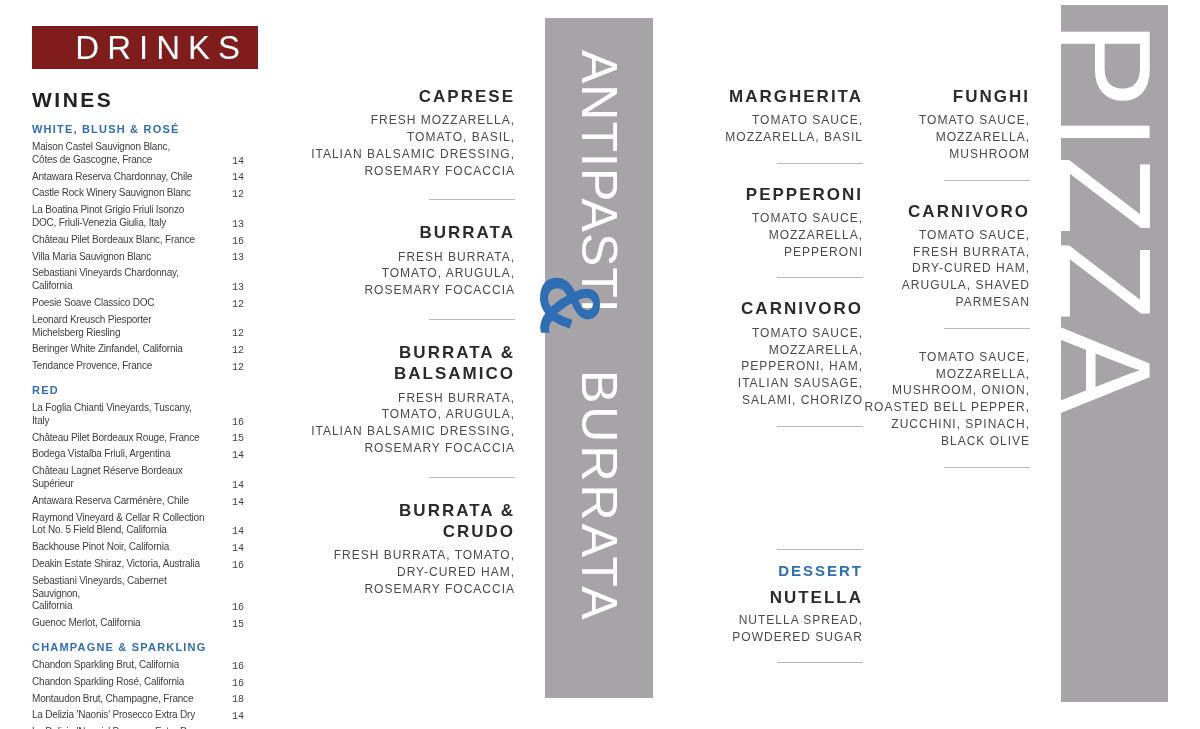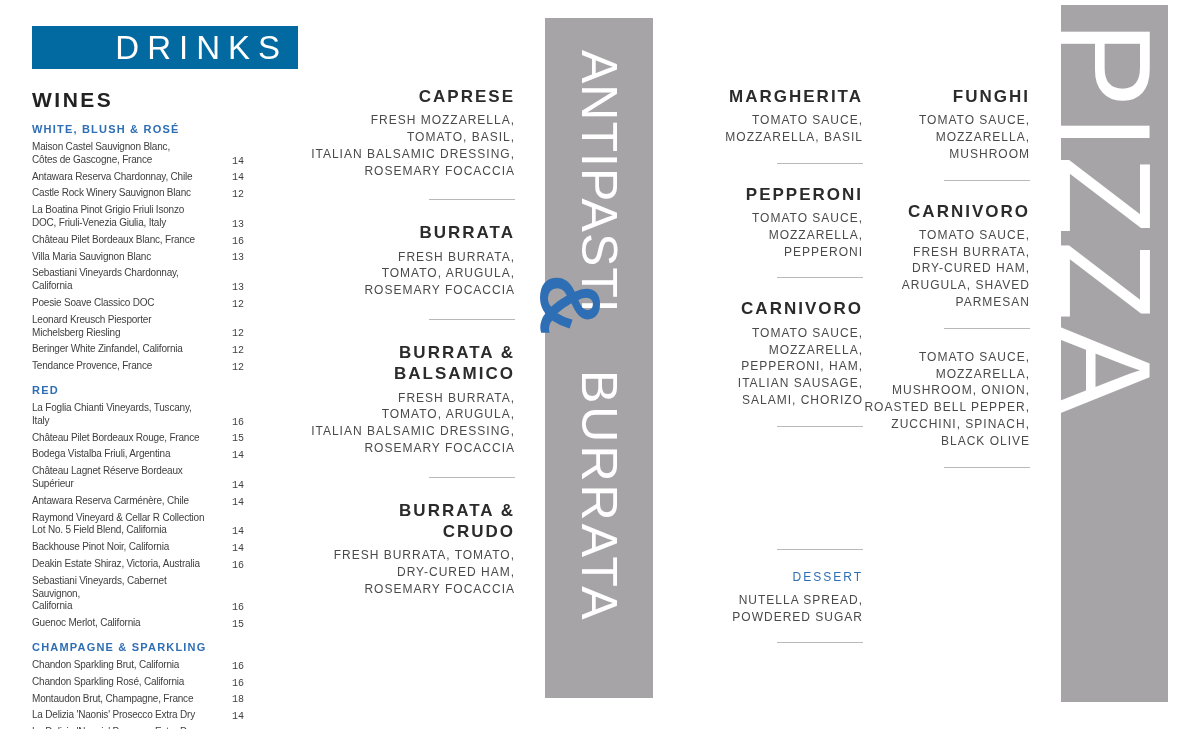--- a/index.html
+++ b/index.html
@@ -1,22 +1,22 @@
 <!DOCTYPE html>
 <html><head>
 <meta charset="utf-8">
 <style>
   * { margin:0; padding:0; box-sizing:border-box; }
   html,body { background:#ffffff; }
   body { font-family:"Liberation Sans", sans-serif; color:#3c3c3c; }
   .canvas { position:relative; width:1200px; height:729px; background:#ffffff; overflow:hidden; }
 
   
-  .drinks-header { position:absolute; left:32px; top:26px; width:266px; height:43px;
-    background:#0369a1; color:#ffffff; text-align:right; line-height:43px;
+  .drinks-header { position:absolute; left:32px; top:26px; width:226px; height:43px;
+    background:#7f1d1d; color:#ffffff; text-align:right; line-height:43px;
     font-size:33px; font-weight:400; letter-spacing:8px; padding-right:10px; overflow:hidden; }
 
   
   .wines-col { position:absolute; left:32px; top:88px; width:212px; }
   .wines-title { font-size:21px; font-weight:700; letter-spacing:2.5px; color:#222; margin-bottom:6px; }
   .wine-section-heading { font-size:11px; font-weight:700; letter-spacing:1.2px; color:#2e6eb5; margin:11px 0 6px 0; }
   .wine-row { display:flex; justify-content:space-between; align-items:flex-end; margin-bottom:4px;gap:20px; }
   .wine-name { font-size:10px; letter-spacing:-0.2px; line-height:1.28; color:#3f3f3f; white-space:pre-line; }
   .wine-price { font-size:10px; color:#3f3f3f; padding-left:6px;font-family:Liberation Mono, monospace; }
 
@@ -27,21 +27,21 @@
   .pizza-col2 { left:830px; top:86px; width:200px; }
   .item-title { font-size:17px; font-weight:700; letter-spacing:2px; color:#2b2b2b; white-space:pre-line; line-height:1.25; margin-bottom:5px; }
   .item-desc { font-size:12px; letter-spacing:1px; color:#4a4a4a; line-height:1.4; white-space:pre-line; }
   .divider { width:86px; border-top:1px solid #b8b8b8; margin:17px 0 20px auto; }
   .antipasti-col .divider { margin:20px 0 22px auto; }
   .antipasti-col .menu-item:last-child .divider { display:none; }
 
   
   .dessert-block { position:absolute; left:663px; top:549px; width:200px; text-align:right; }
   .dessert-block .divider { margin:0 0 0 auto; }
-  .dessert-heading { font-size:12px; font-weight:400; letter-spacing:2px; color:#2e6eb5; margin:20px 0 8px 0; }
+  .dessert-heading { font-size:15px; font-weight:700; letter-spacing:2px; color:#2e6eb5; margin:12px 0 8px 0; }
   .dessert-block .item-title { margin-bottom:4px; }
   .dessert-block .divider.bottom { margin-top:16px; }
 
   
   .banner { position:absolute; background:#a6a4a7; }
   .banner-antipasti { left:545px; top:18px; width:108px; height:680px; }
   .banner-pizza { left:1061px; top:5px; width:107px; height:697px; }
   .v-text { position:absolute; writing-mode:vertical-rl; color:#ffffff; font-weight:500; }
   .v-antipasti-1 { top:32px; left:0; font-size:50px; line-height:108px; letter-spacing:1px; }
   .v-antipasti-2 { top:352px; left:0; font-size:50px; line-height:108px; letter-spacing:3px; }
@@ -314,20 +314,21 @@
 ROASTED BELL PEPPER,
 ZUCCHINI, SPINACH,
 BLACK OLIVE</p>
         <div class="divider"></div>
       </div>
     </section>
 
   <section class="dessert-block">
     <div class="divider"></div>
     <h4 class="dessert-heading">DESSERT</h4>
+    <h3 class="item-title">NUTELLA</h3>
     <p class="item-desc">NUTELLA SPREAD,
 POWDERED SUGAR</p>
     <div class="divider bottom"></div>
   </section>
 
   <aside class="banner banner-pizza">
     <span class="v-text v-pizza">PIZZA</span>
   </aside>
 
 </div>

